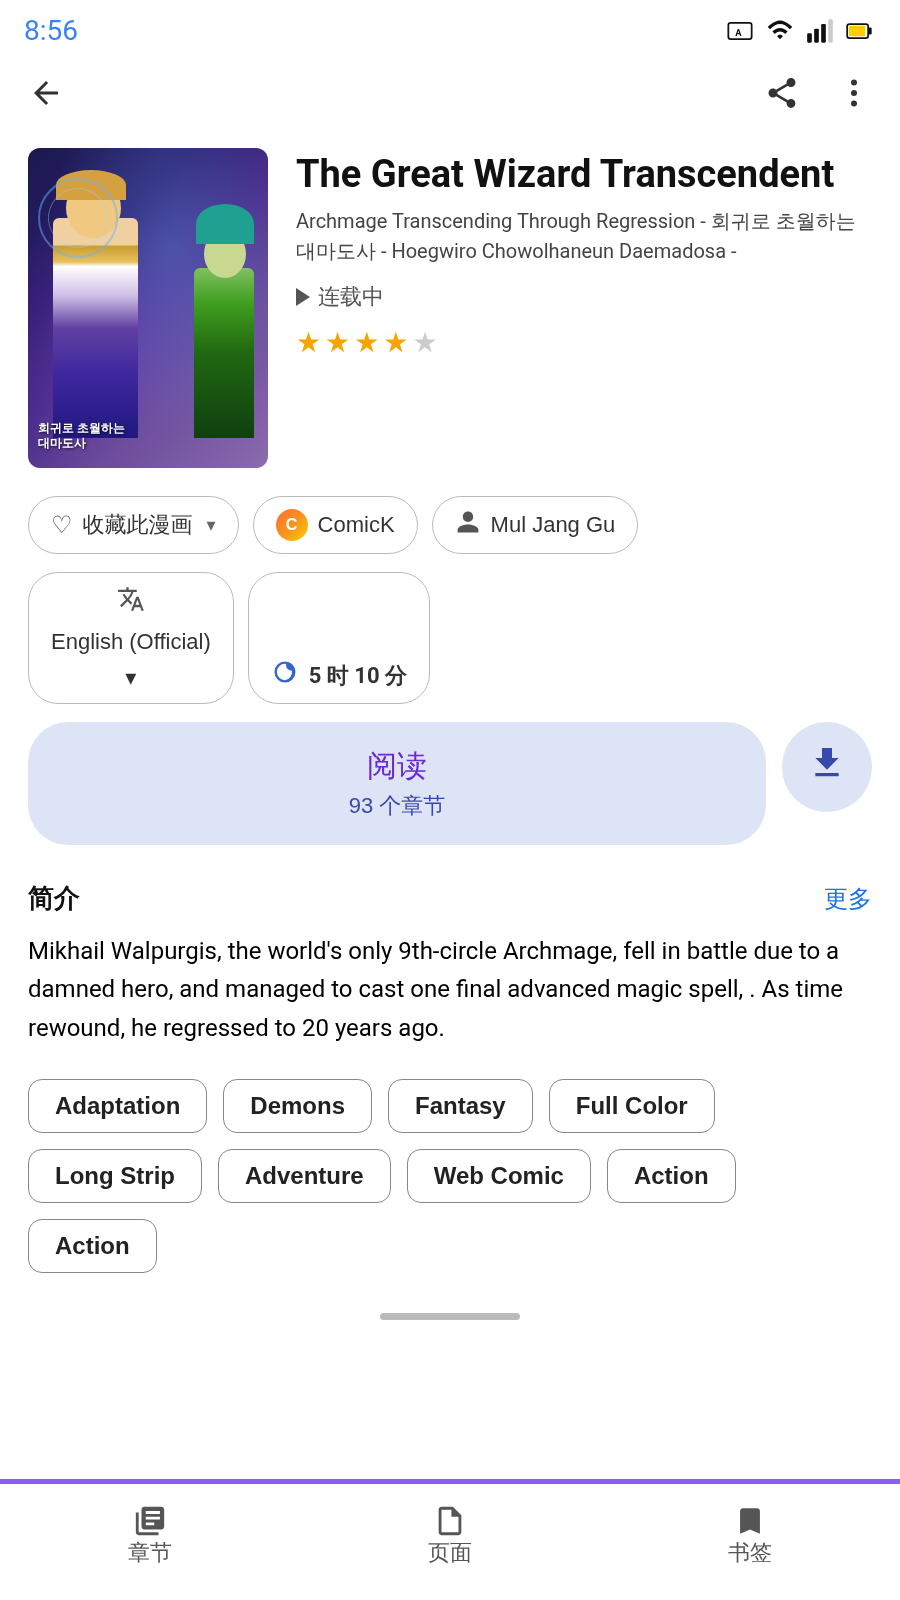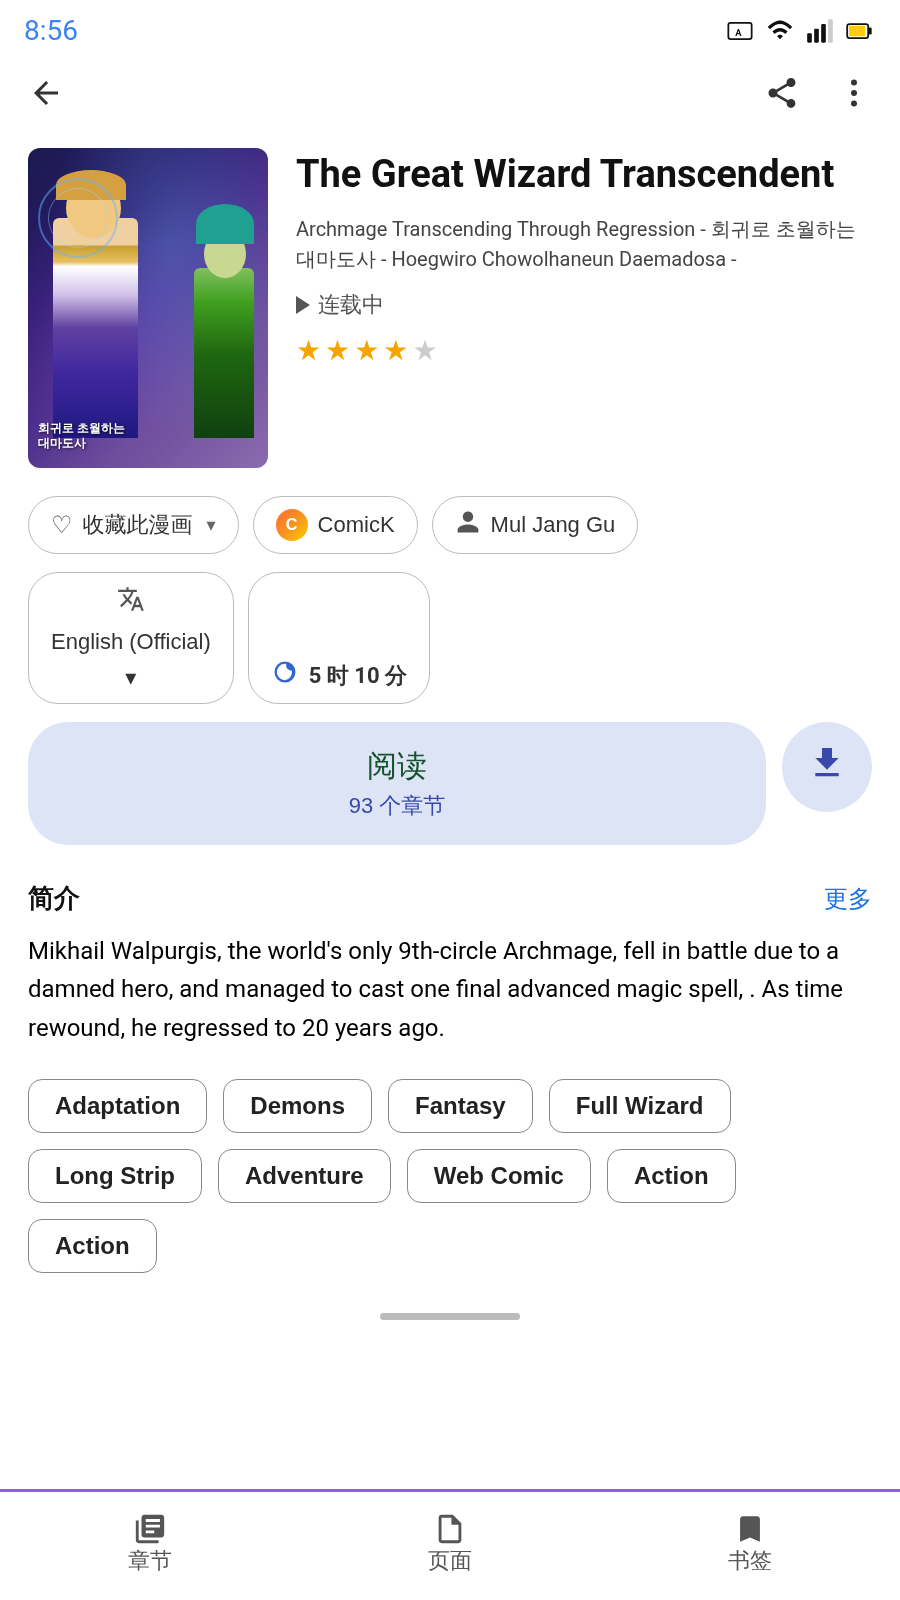--- a/index.html
+++ b/index.html
@@ -101,21 +101,21 @@
 
     .title-section {
       flex: 1;
       padding-top: 4px;
     }
     .manga-title {
       font-size: 38px;
       font-weight: 700;
       color: #111;
       line-height: 1.2;
-      margin-bottom: 16px;
+      margin-bottom: 8px;
     }
     .manga-subtitle {
       font-size: 20px;
       color: #444;
       line-height: 1.5;
       margin-bottom: 16px;
     }
     .serialization-badge {
       display: flex;
       align-items: center;
@@ -214,21 +214,21 @@
       background: #dde4f5;
       border: none;
       border-radius: 40px;
       padding: 24px 20px;
       cursor: pointer;
       text-align: center;
     }
     .read-btn-main {
       font-size: 30px;
       font-weight: 500;
-      color: #14532d;
+      color: #6d28d9;
       display: block;
     }
     .read-btn-sub {
       font-size: 22px;
       color: #3949ab;
       display: block;
       margin-top: 4px;
     }
     .download-btn {
       width: 90px;
@@ -286,25 +286,25 @@
       font-size: 24px;
       font-weight: 600;
       color: #222;
       background: #fff;
       cursor: pointer;
     }
 
     
     .bottom-nav {
       position: fixed;
-      bottom: 0;
+      bottom: 8px;
       left: 0;
       width: 900px;
       background: #fff;
-      border-top: 3px solid #8b5cf6;
+      border-top: 5px solid #8b5cf6;
       display: flex;
       justify-content: space-around;
       padding: 20px 0 24px 0;
     }
     .nav-item {
       display: flex;
       flex-direction: column;
       align-items: center;
       font-size: 22px;
       color: #555;
@@ -500,21 +500,21 @@
   <div class="description-header">
     <span class="desc-label">简介</span>
     <a class="more-link">更多</a>
   </div>
   <div class="description-text">Mikhail Walpurgis, the world's only 9th-circle Archmage, fell in battle due to a damned hero, and managed to cast one final advanced magic spell, . As time rewound, he regressed to 20 years ago.</div>
 
   <div class="tags-container">
     <button class="tag">Adaptation</button>
     <button class="tag">Demons</button>
     <button class="tag">Fantasy</button>
-    <button class="tag">Full Wizard</button>
+    <button class="tag">Full Color</button>
     <button class="tag">Long Strip</button>
     <button class="tag">Adventure</button>
     <button class="tag">Web Comic</button>
     <button class="tag">Action</button>
     <button class="tag">Action</button>
   </div>
 
   <div class="bottom-handle">
     <div class="handle-bar"></div>
   </div>

